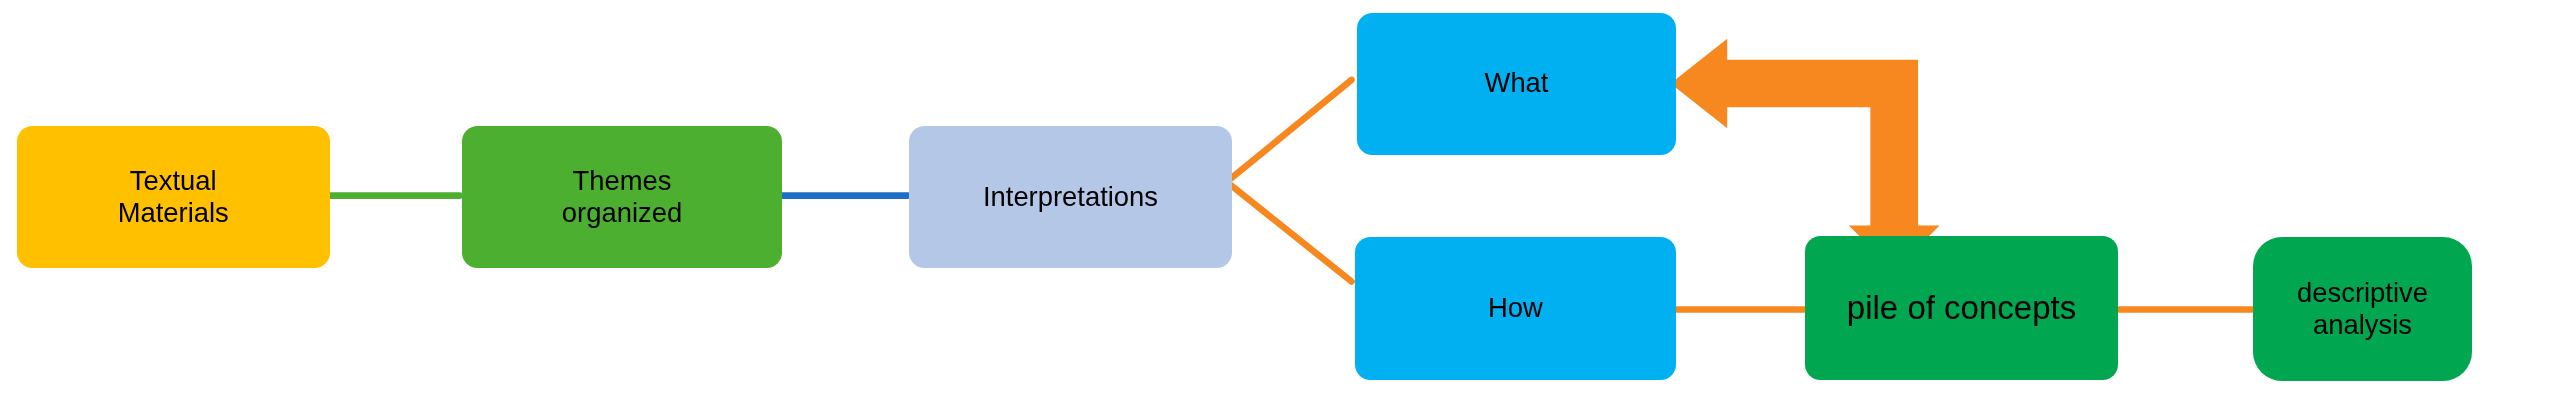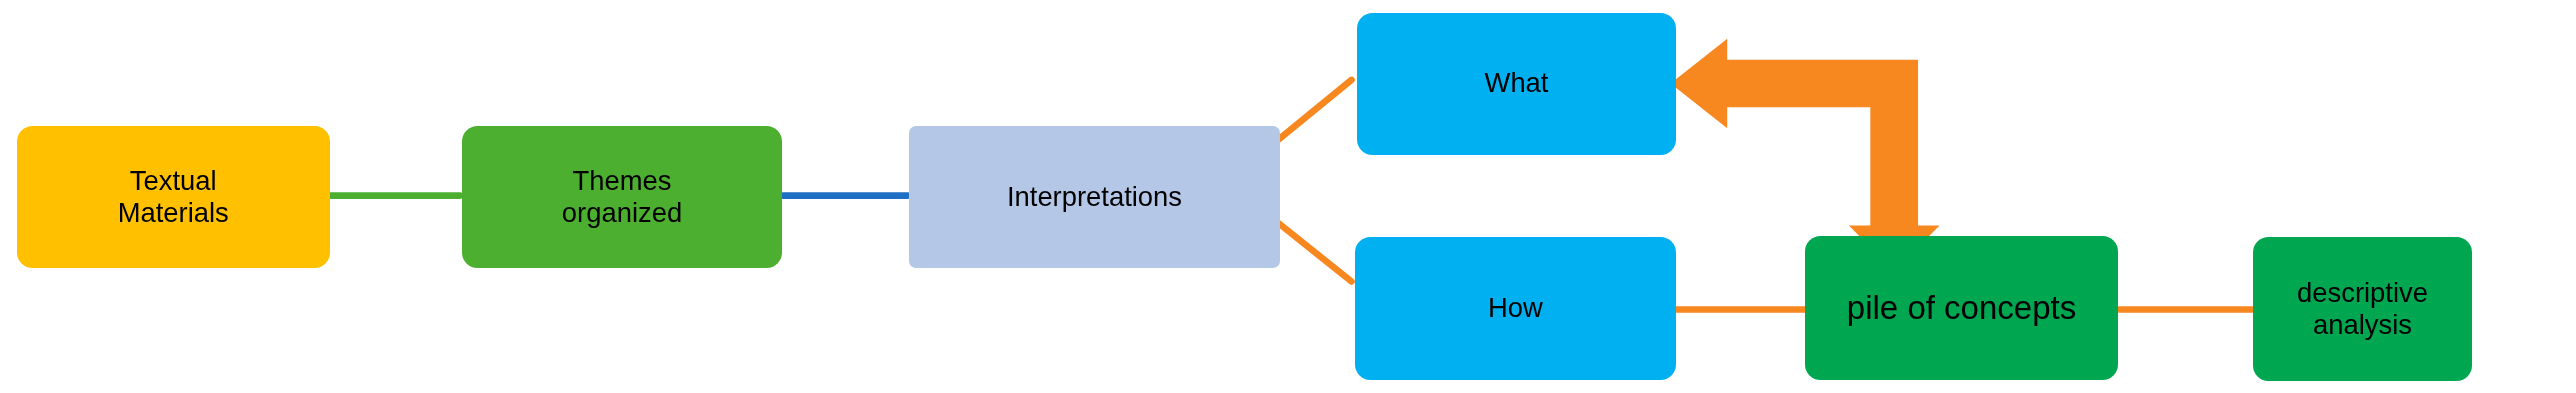--- a/index.html
+++ b/index.html
@@ -49,44 +49,44 @@
     left: 16.7px;  top: 126px;  width: 313px;  height: 142px;
     background: #ffc000;
     font-size: 27.4px;
   }
   #node-themes-organized {
     left: 462px; top: 126px;  width: 320px;  height: 142px;
     background: #4caf30;
     font-size: 27.4px;
   }
   #node-interpretations {
-    left: 909px; top: 126px; width: 371px;  height: 142px;
+    left: 909px; top: 126px; width: 323px;  height: 142px;
     background: #b4c7e7;
     font-size: 27.4px;
-    border-radius: 7px;
   }
   #node-what {
     left: 1357px; top: 12.5px;  width: 319px;  height: 142px;
     background: #00b0f0;
     font-size: 27.4px;
   }
   #node-how {
     left: 1355px; top: 237px; width: 321px;  height: 143px;
     background: #00b0f0;
     font-size: 27.4px;
   }
   #node-pile-of-concepts {
     left: 1805px; top: 236px; width: 313px;  height: 144px;
     background: #00a650;
     font-size: 33px;
   }
   #node-descriptive-analysis {
     left: 2253px; top: 237px; width: 219px;  height: 144px;
     background: #00a650;
     font-size: 27.4px;
+    border-radius: 29px;
   }
 </style>
 </head>
 <body>
 
 <div id="canvas" style="background: rgb(255, 255, 255);">
 
   <svg id="edge-layer" viewBox="0 0 4319 659">
 
     <line x1="554" y1="328" x2="771" y2="328" stroke="#4caf30" stroke-width="11" stroke-linecap="round"></line>

